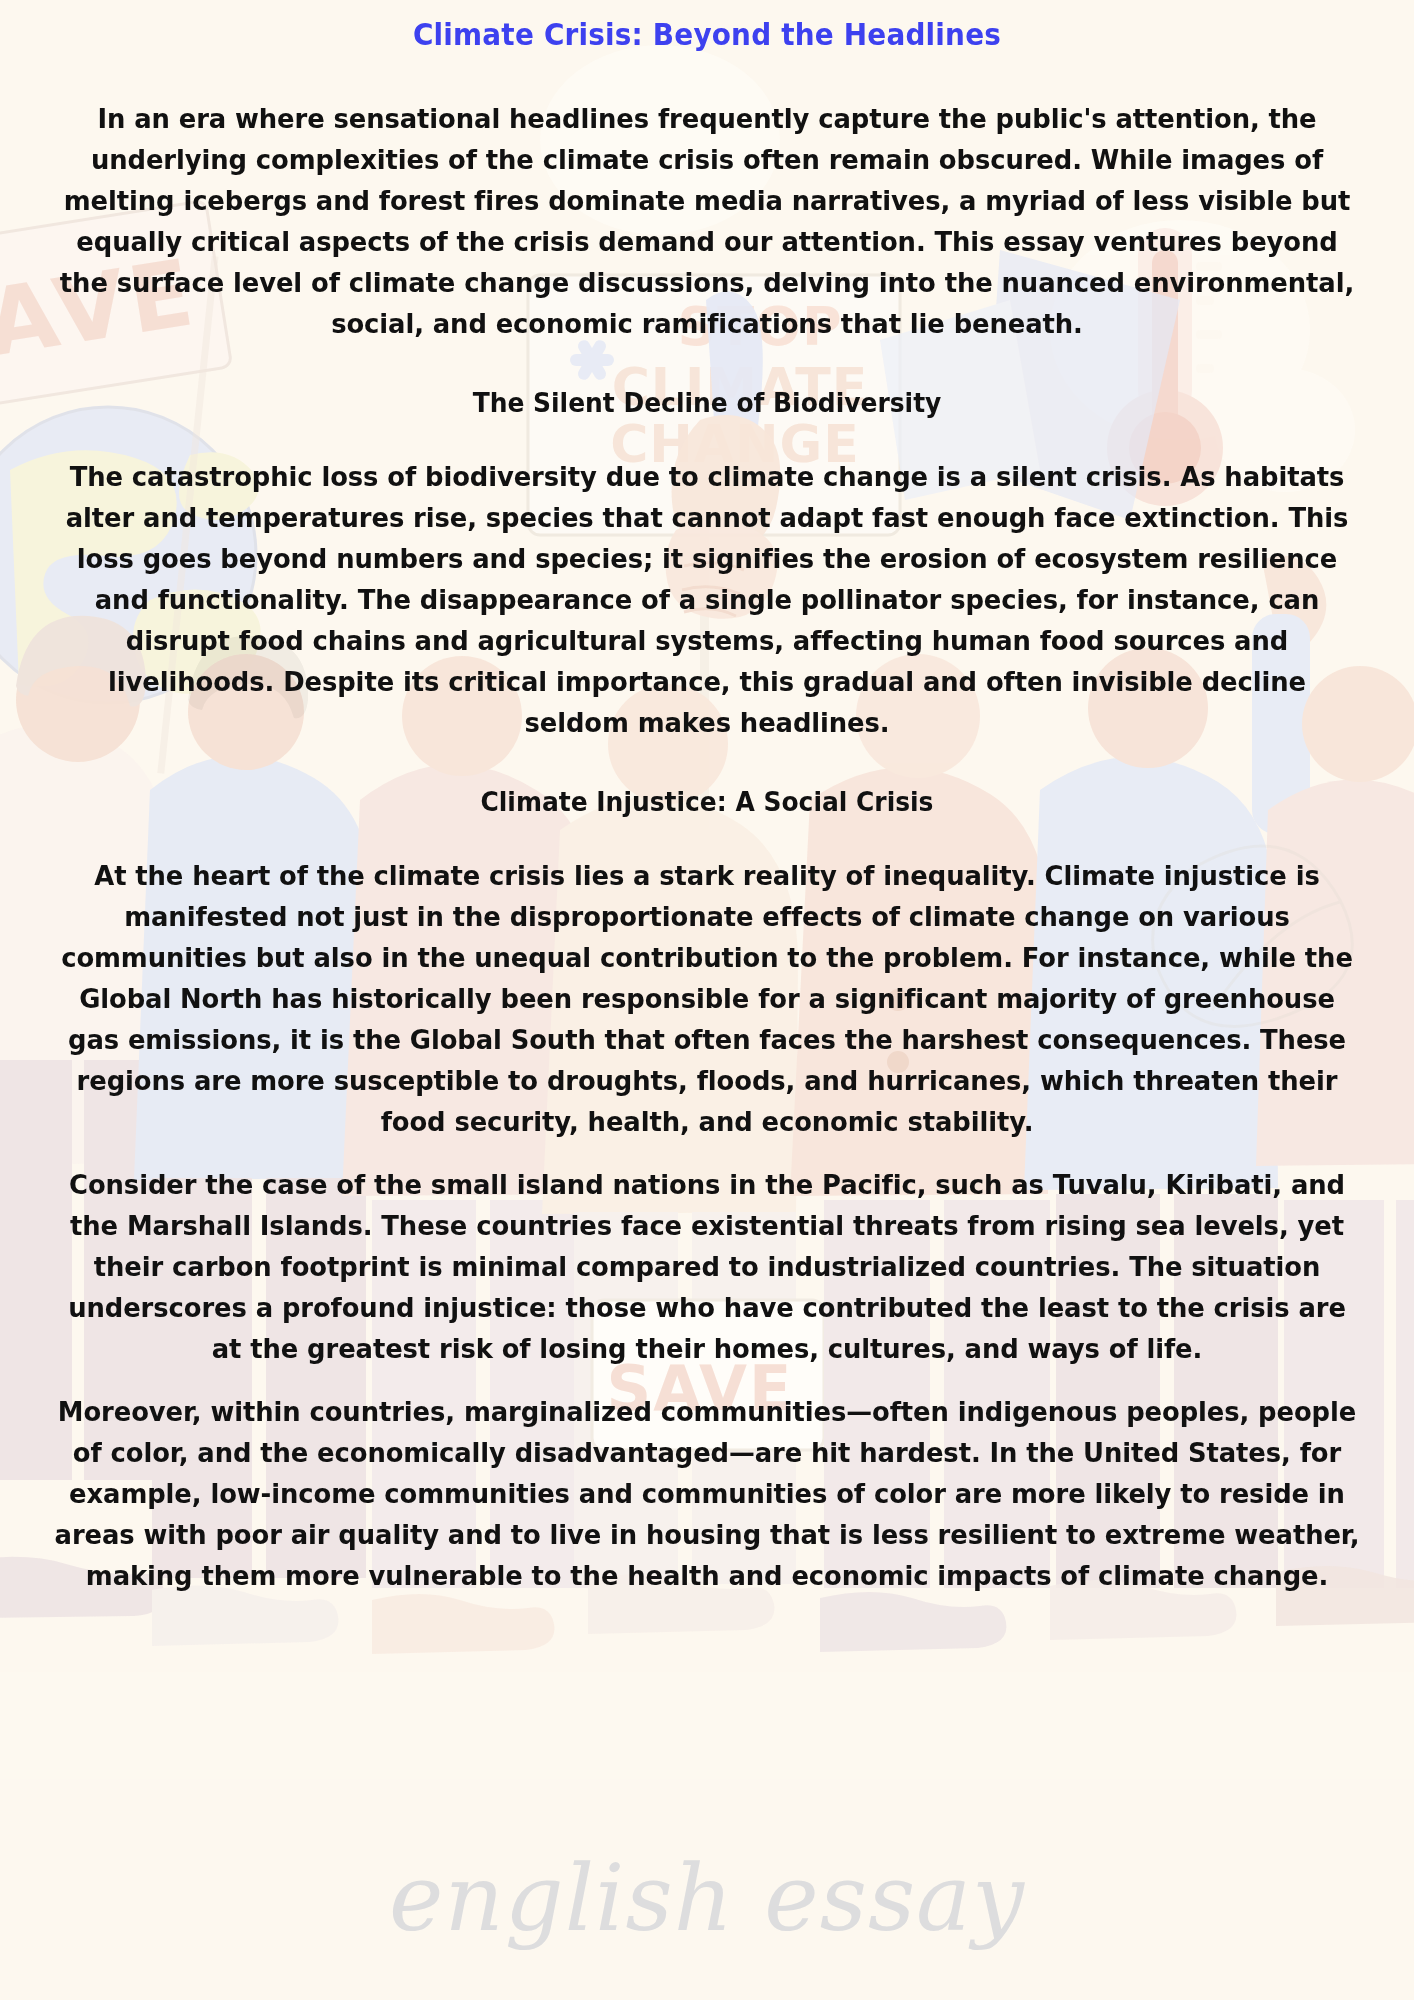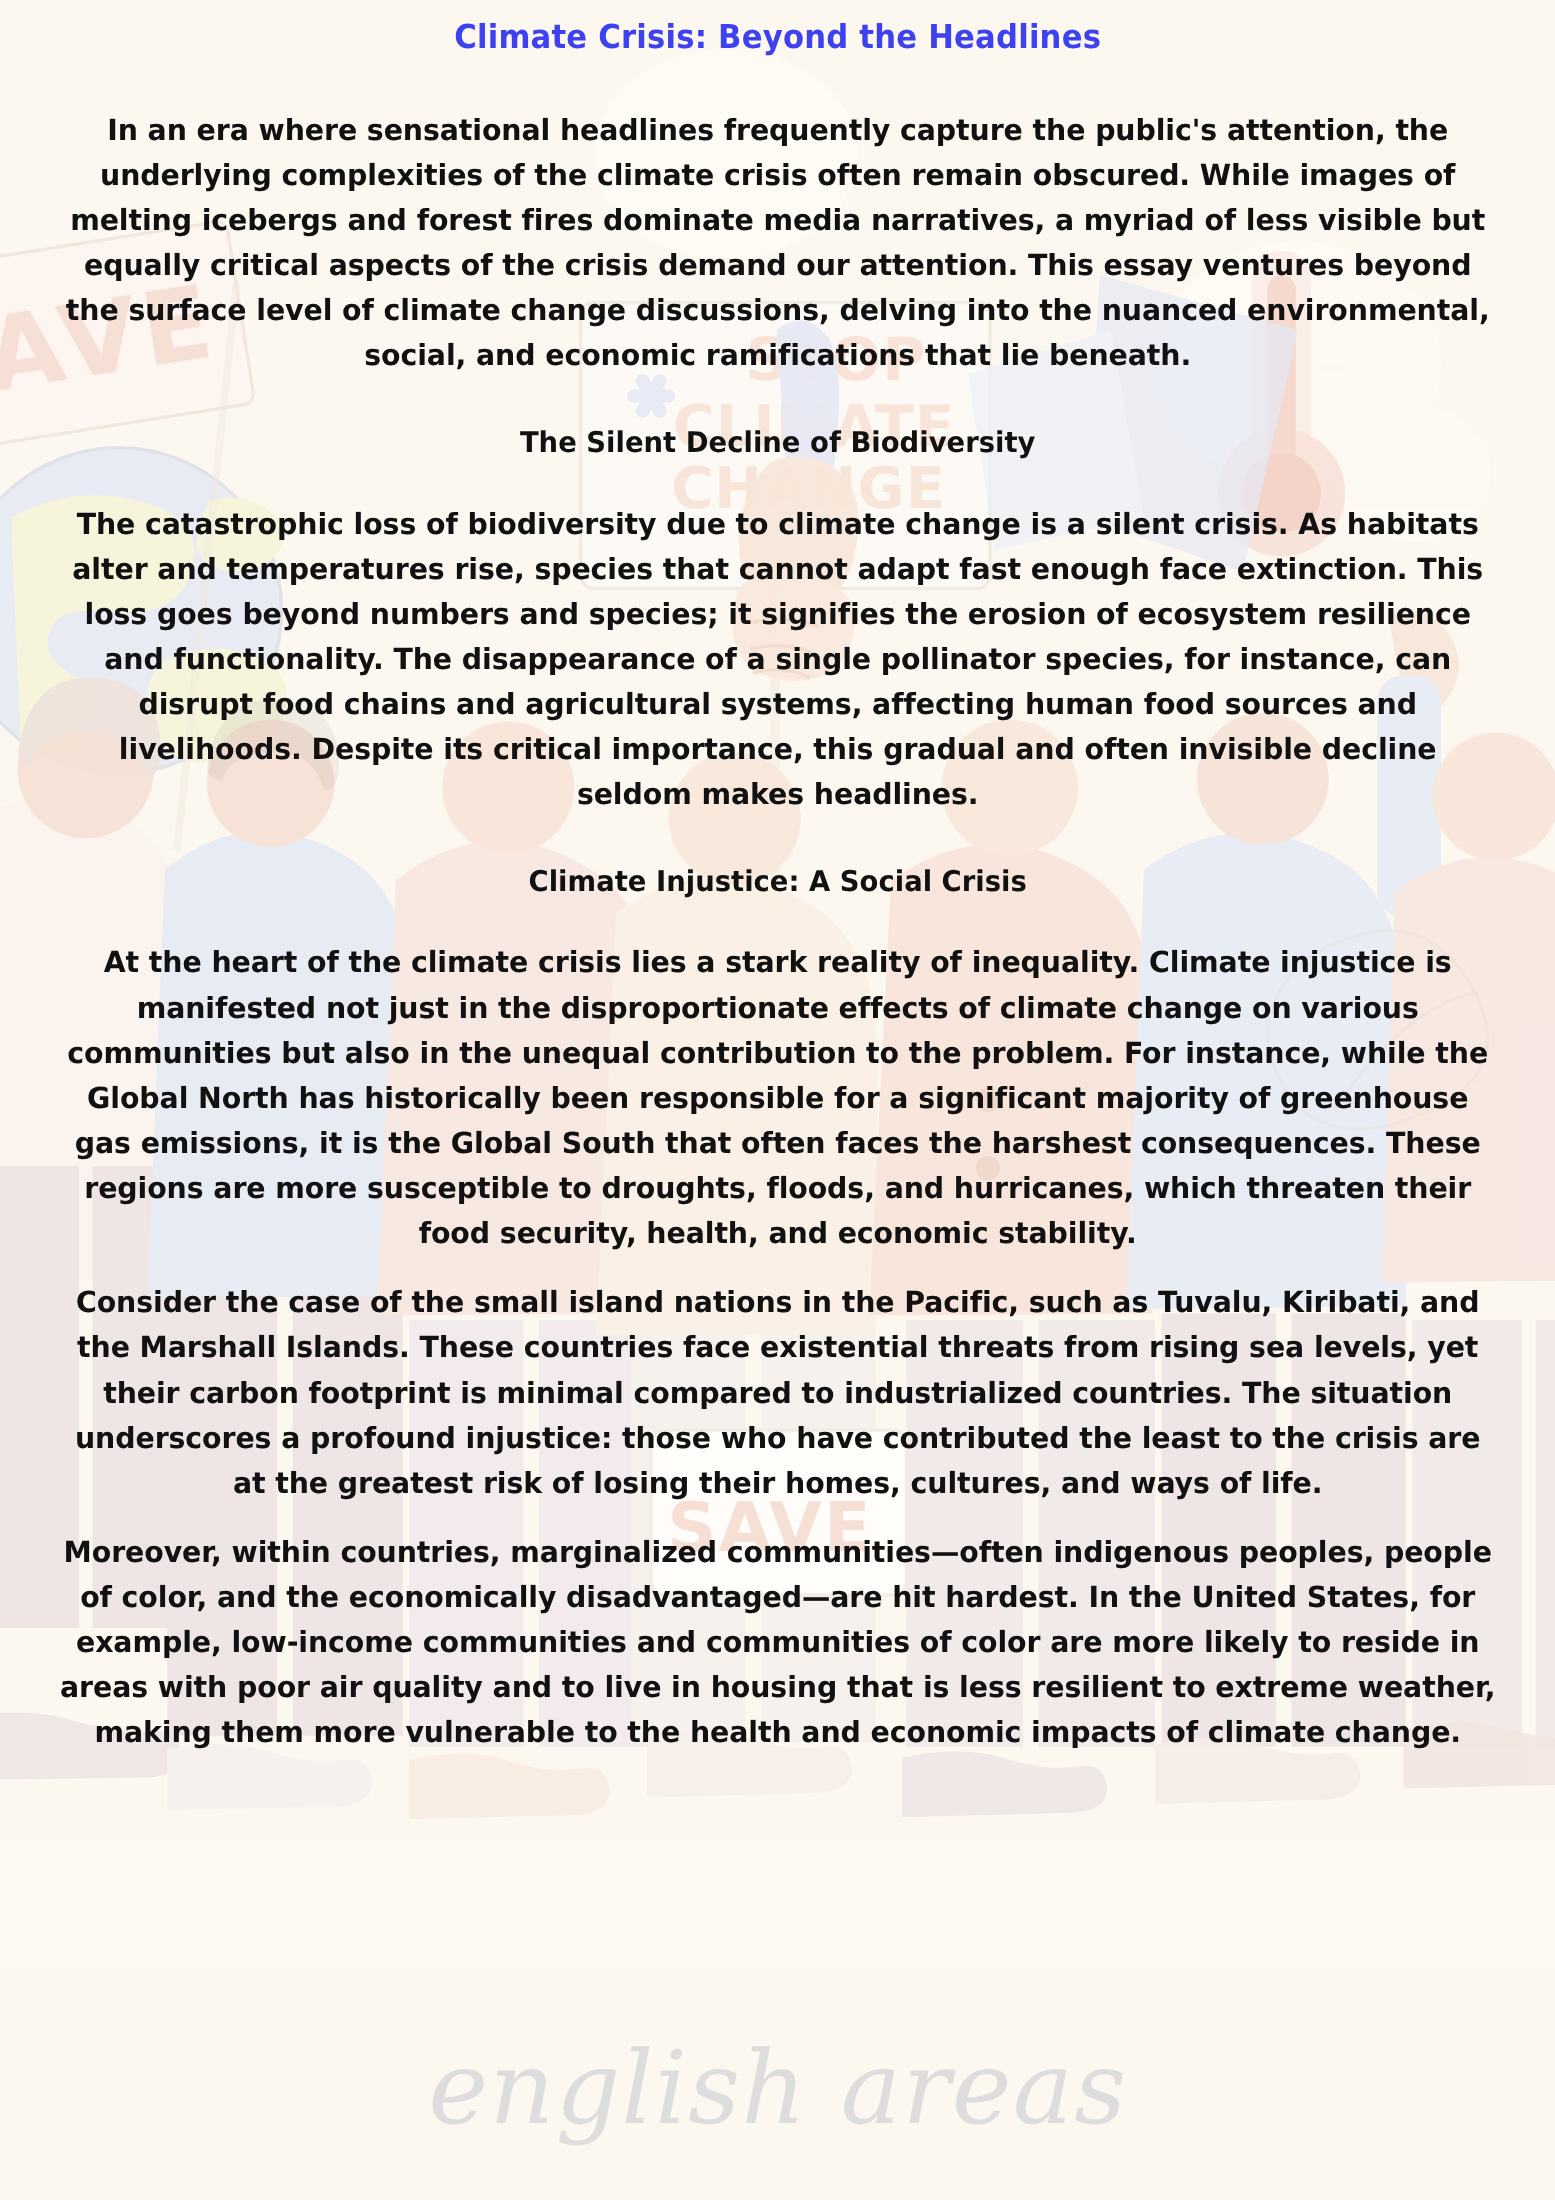--- a/index.html
+++ b/index.html
@@ -257,21 +257,21 @@
       </g>
 
       <g opacity="0.25" stroke="#ded8d0" stroke-width="3" fill="none">
         <path d="M1190 870 q100 -60 150 30 q40 78 -50 114 q-96 38 -130 -40 q-24 -58 30 -104 Z"></path>
         <path d="M1212 1010 q60 -90 128 -108"></path>
       </g>
     </g>
   </svg>
 </div>
 
-<div id="brand-watermark">english areas</div>
+<div id="brand-watermark">english essay</div>
 
 <div id="page">
 
   <h1 id="doc-title">Climate Crisis: Beyond the Headlines</h1>
 
   <div class="gap-xl"></div>
 
   <p class="essay-para">In an era where sensational headlines frequently capture the public's attention, the underlying complexities of the climate crisis often remain obscured. While images of melting icebergs and forest fires dominate media narratives, a myriad of less visible but equally critical aspects of the crisis demand our attention. This essay ventures beyond the surface level of climate change discussions, delving into the nuanced environmental, social, and economic ramifications that lie beneath.</p>
 
   <div class="gap-lg"></div>

